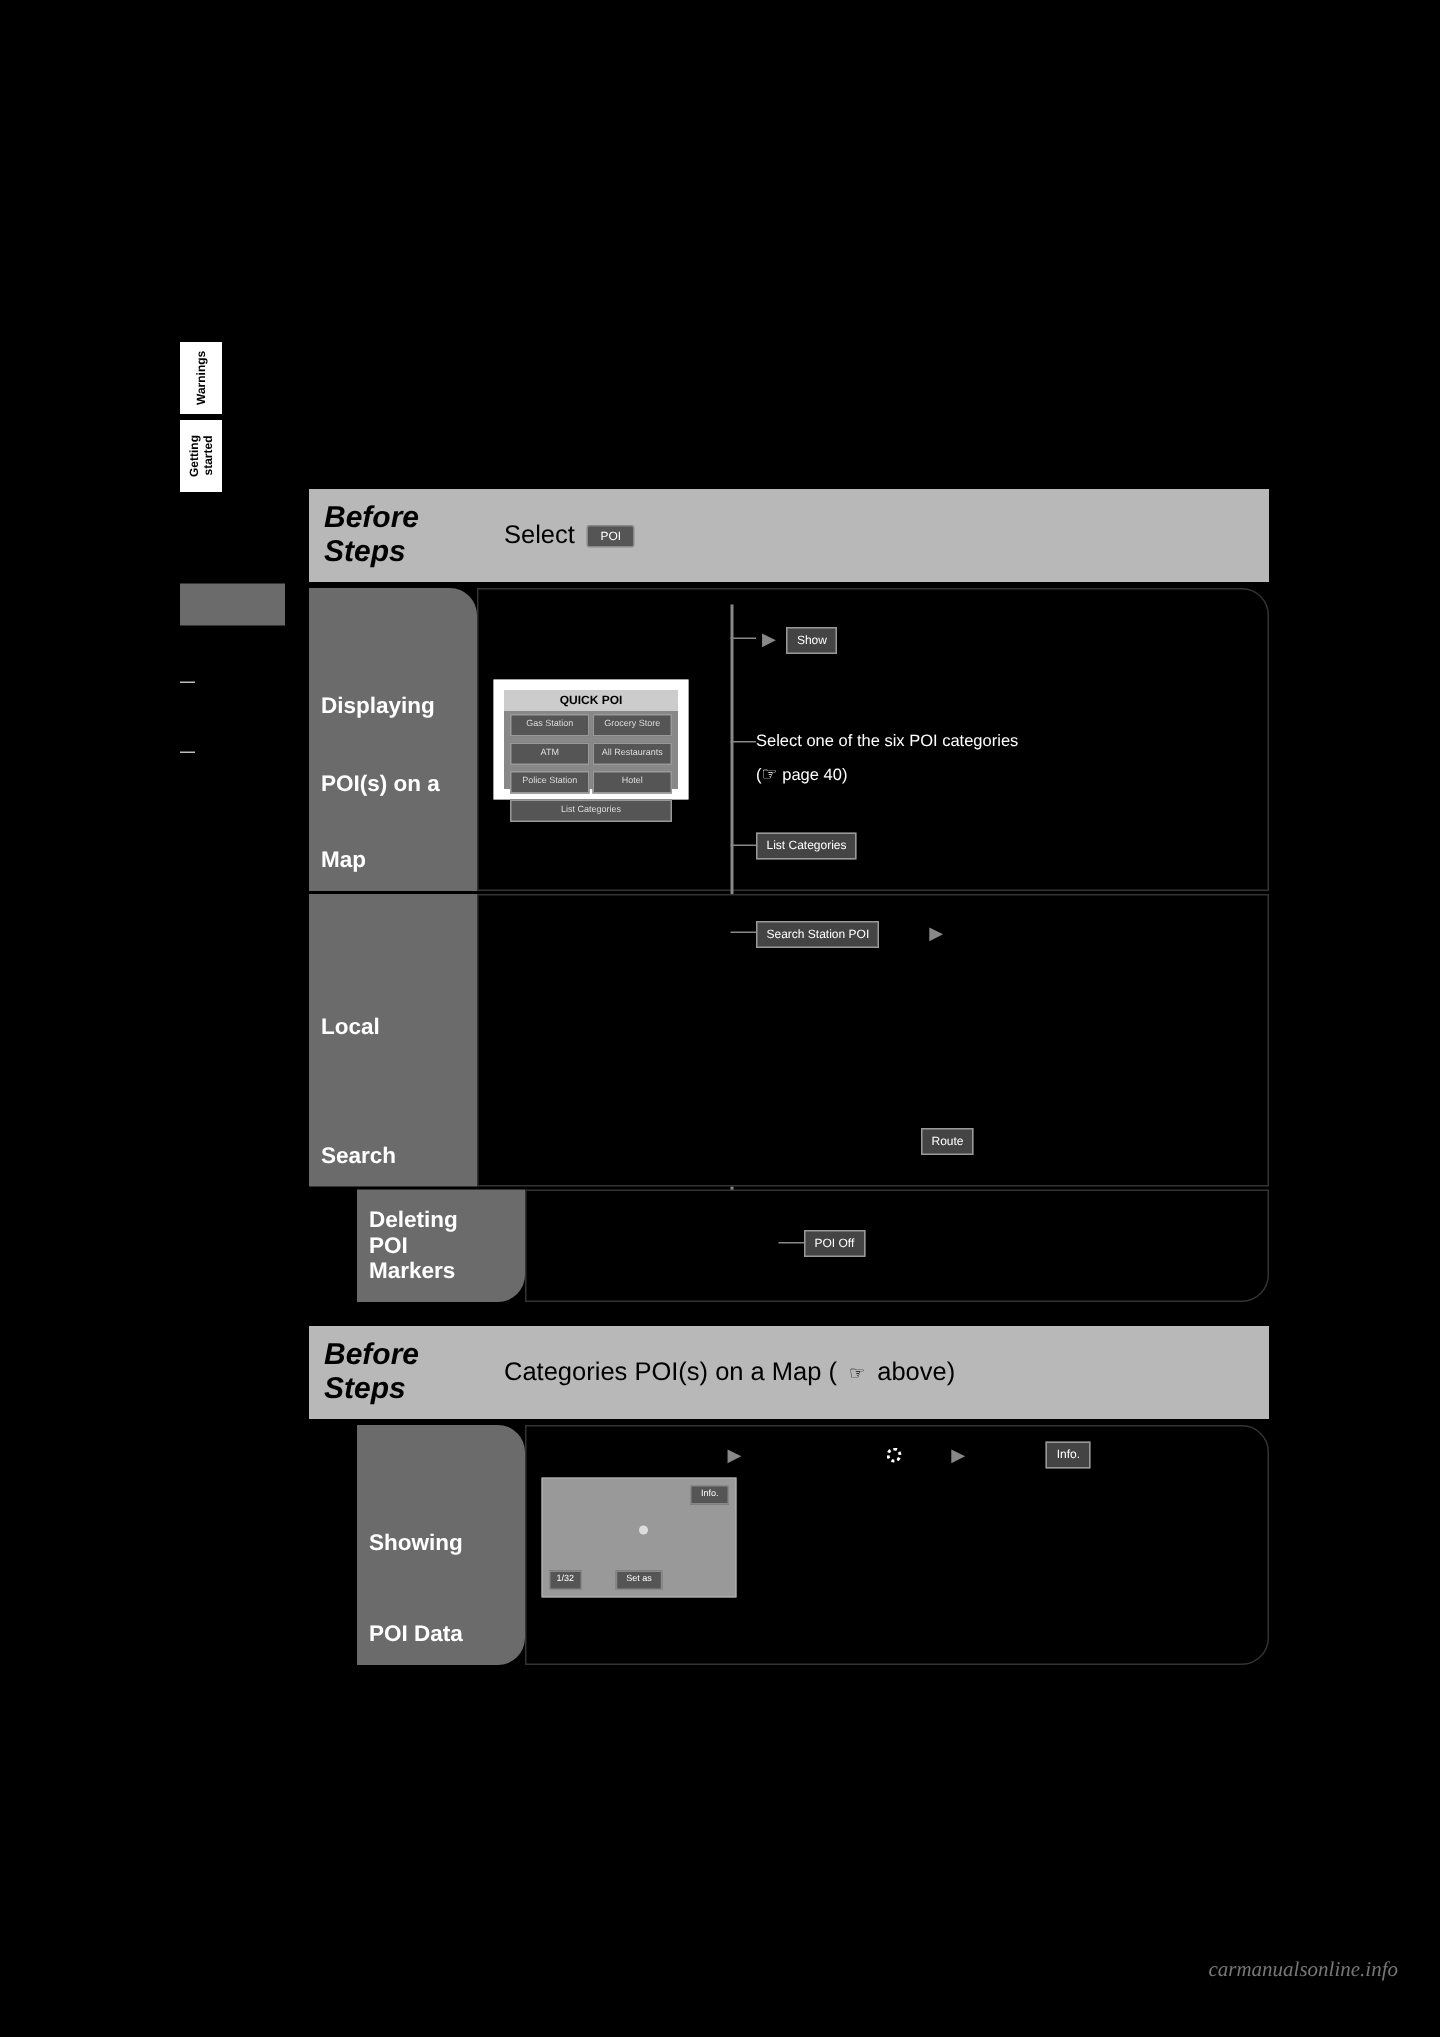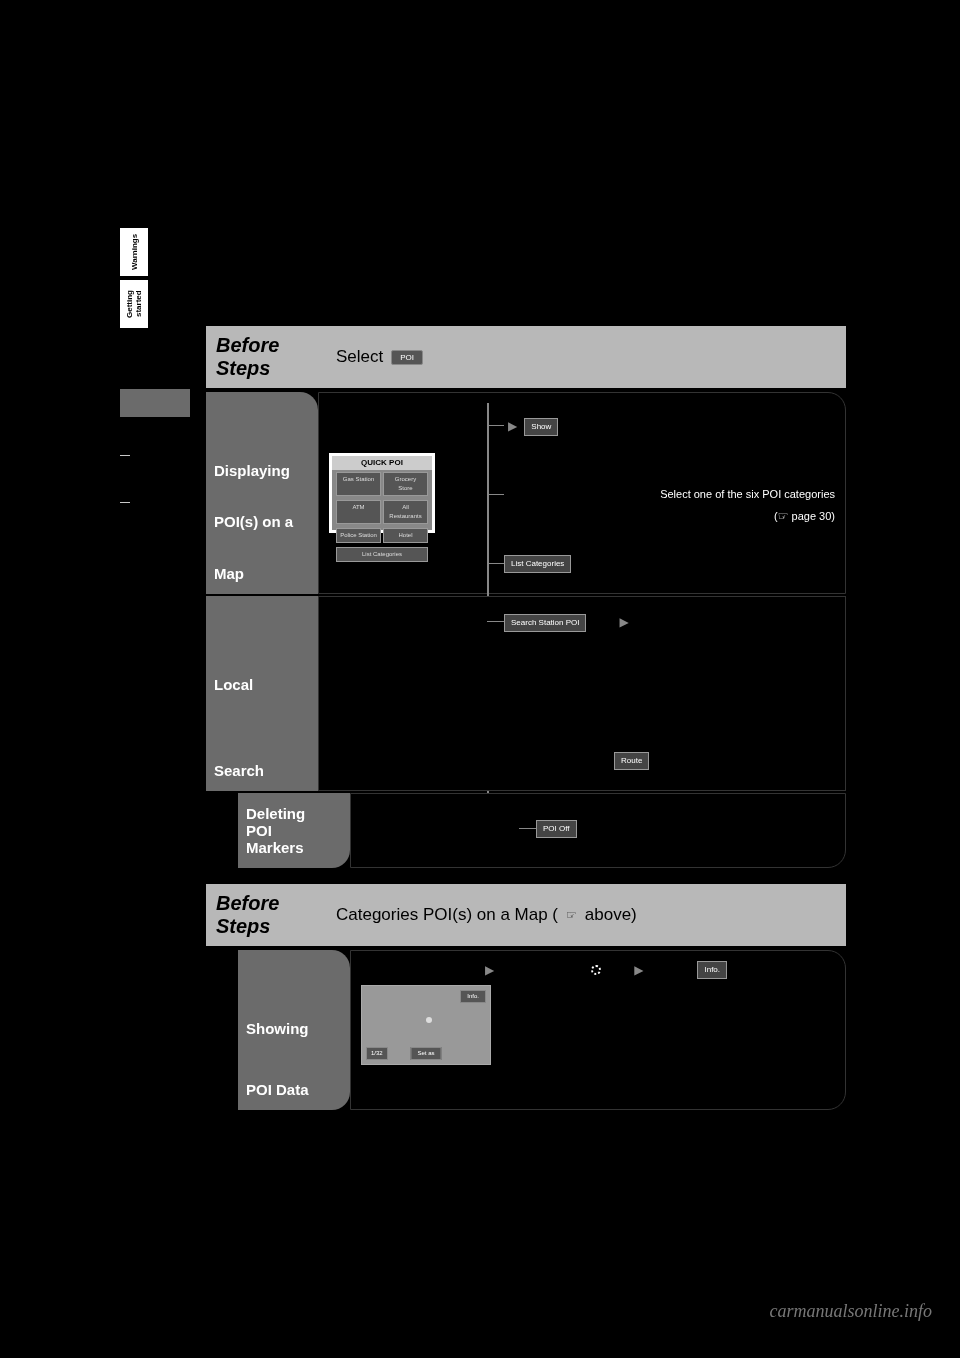--- a/index.html
+++ b/index.html
@@ -13,37 +13,37 @@
 .side-nav div.spacer { height: 20px; }
 .content { position: absolute; left: 206px; top: 326px; width: 640px; }
 .step-header { background: #b8b8b8; color: #000; display: flex; align-items: center; padding: 8px 10px; margin-bottom: 4px; }
 .step-header .label { font-weight: bold; font-style: italic; font-size: 20px; width: 120px; }
 .step-header .desc { font-size: 17px; color: #000; display: flex; align-items: center; gap: 8px; }
 .poi-chip { background: #555; color: #fff; font-size: 8px; padding: 2px 8px; border: 1px solid #888; border-radius: 2px; }
 .hand-icon { font-size: 12px; }
 .section-block { display: flex; background: #000; margin-bottom: 2px; }
 .section-left { background: #6b6b6b; width: 112px; padding: 12px 8px; font-size: 15px; font-weight: bold; color: #fff; display: flex; flex-direction: column; justify-content: space-between; }
 .section-right { flex: 1; padding: 10px 10px; position: relative; font-size: 11px; color: #fff; line-height: 1.5; }
-.screenshot { background: #888; border: 3px solid #ffffff; width: 106px; height: 80px; display: inline-block; vertical-align: top; margin-right: 10px; position: relative; }
+.screenshot { background: #888; border: 7px solid #ffffff; width: 130px; height: 80px; display: inline-block; vertical-align: top; margin-right: 10px; position: relative; }
 .screenshot-title { background: #ccc; color: #000; text-align: center; font-size: 8px; padding: 1px 0; font-weight: bold; }
 .ss-row { display: flex; gap: 2px; padding: 2px 4px; }
 .ss-btn { background: #555; color: #ddd; font-size: 6px; padding: 2px 3px; border: 1px solid #999; flex: 1; text-align: center; }
 .ss-wide { background: #555; color: #ddd; font-size: 6px; padding: 2px 3px; border: 1px solid #999; margin: 2px 4px; text-align: center; }
 .btn-chip { background: #444; color: #fff; font-size: 8px; padding: 2px 6px; border: 1px solid #999; display: inline-block; vertical-align: middle; }
 .arrow { color: #888; font-size: 12px; margin: 0 4px; }
-.para { margin: 4px 0; font-size: 11px; text-align: right; }
+.para { margin: 4px 0; font-size: 11px; }
 .rounded-top { border-top-right-radius: 18px; }
 .rounded-bottom { border-bottom-right-radius: 18px; margin-left: 32px; }
 .block1 .section-right, .block2 .section-right, .block3 .section-right { border-top: none; }
 .map-ss { background: #999; width: 130px; height: 80px; border: 1px solid #aaa; display: inline-block; position: relative; margin-right: 10px; }
 .map-ss .info-bar { position: absolute; top: 4px; right: 4px; background: #555; color: #fff; font-size: 6px; padding: 1px 6px; border: 1px solid #888; }
 .map-ss .btm { position: absolute; bottom: 4px; left: 50%; transform: translateX(-50%); background: #555; color: #fff; font-size: 6px; padding: 1px 6px; border: 1px solid #888; }
 .map-ss .route-dot { position: absolute; top: 40%; left: 50%; width: 6px; height: 6px; background: #ddd; border-radius: 50%; }
 .map-ss .zoom { position: absolute; bottom: 4px; left: 4px; background: #555; color: #fff; font-size: 6px; padding: 1px 4px; border: 1px solid #888; }
-.watermark { position: absolute; bottom: 36px; right: 28px; color: #777; font-size: 18px; font-style: italic; font-family: Georgia, serif; }
+.watermark { position: absolute; bottom: 36px; right: 28px; color: #777; font-size: 14px; font-style: italic; font-family: Georgia, serif; }
 .flow-structure { display: flex; }
 .flow-col-left { width: 155px; }
 .flow-col-right { flex: 1; padding-left: 20px; position: relative; }
 .flow-vline { position: absolute; left: 3px; top: 0; width: 2px; background: #888; }
 .flow-branch { position: relative; padding-left: 0; margin-bottom: 10px; }
 .branch-line { border-top: 1px solid #888; position: absolute; left: -17px; width: 17px; top: 8px; }
 .target-dot { width: 10px; height: 10px; border: 2px dotted #fff; border-radius: 50%; display: inline-block; vertical-align: middle; margin: 0 3px; }
 </style>
 </head>
 <body>
@@ -109,21 +109,21 @@
               <span class="arrow">▶</span>
               <span class="btn-chip">Show</span>
             </div>
             <div class="flow-branch" style="margin-top:50px;">
               <div class="branch-line"></div>
               <div class="para">
                 <span>Select one of the six POI categories</span>
               </div>
               <div class="para">
                 <span>(</span><span class="hand-icon">☞</span>
-                <span>page 30)</span>
+                <span>page 40)</span>
               </div>
             </div>
             <div class="flow-branch" style="margin-top:30px;">
               <div class="branch-line"></div>
               <span class="btn-chip">List Categories</span>
             </div>
           </div>
         </div>
       </div>
     </div>

